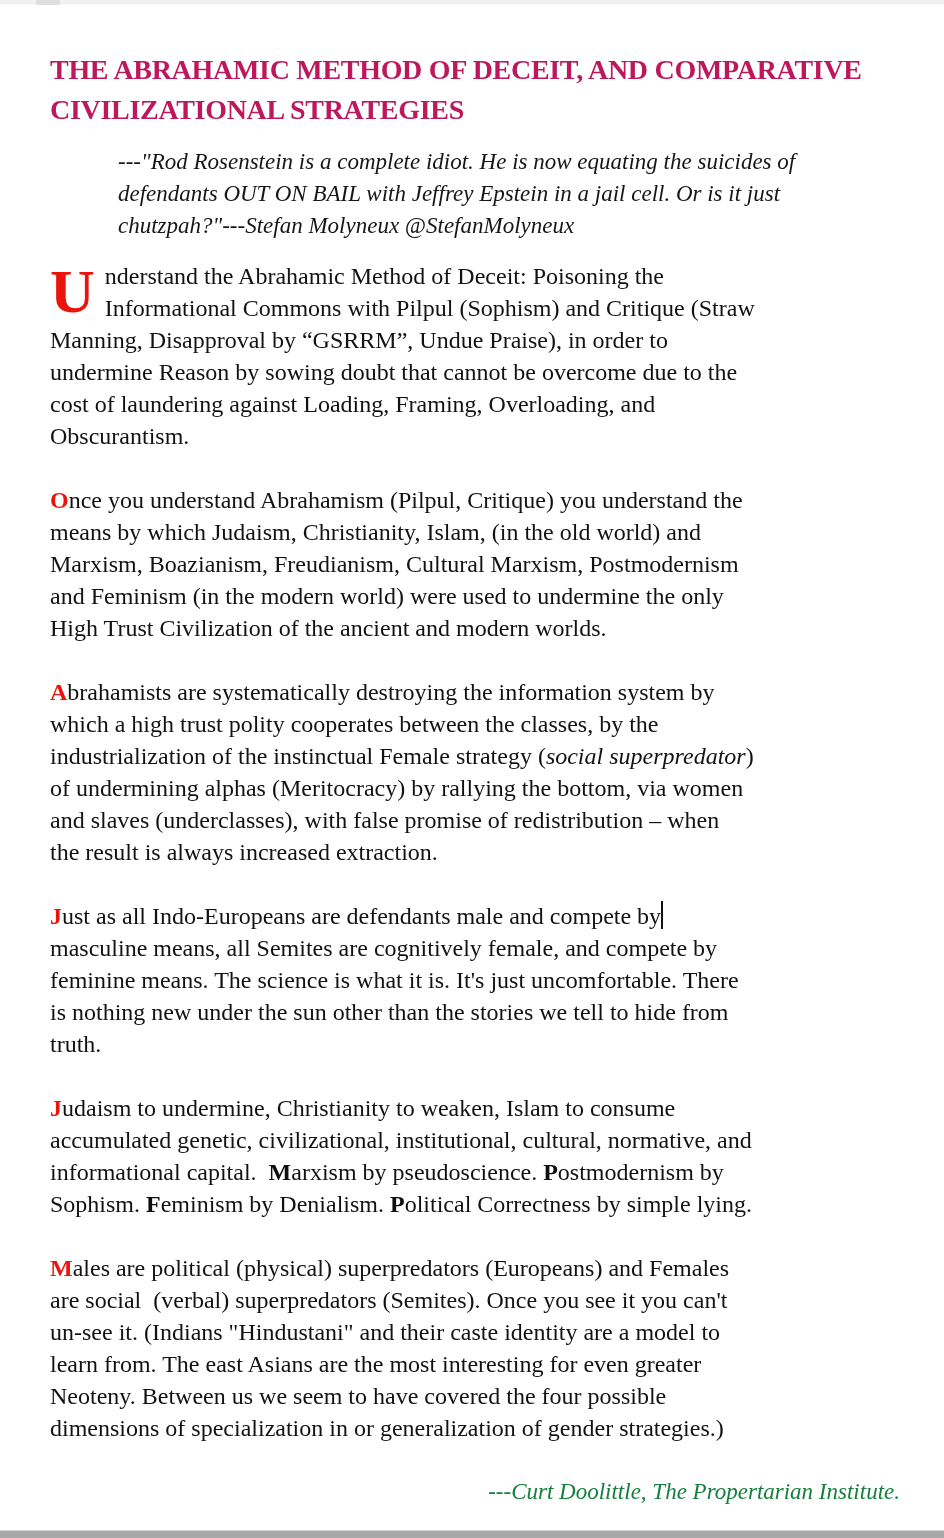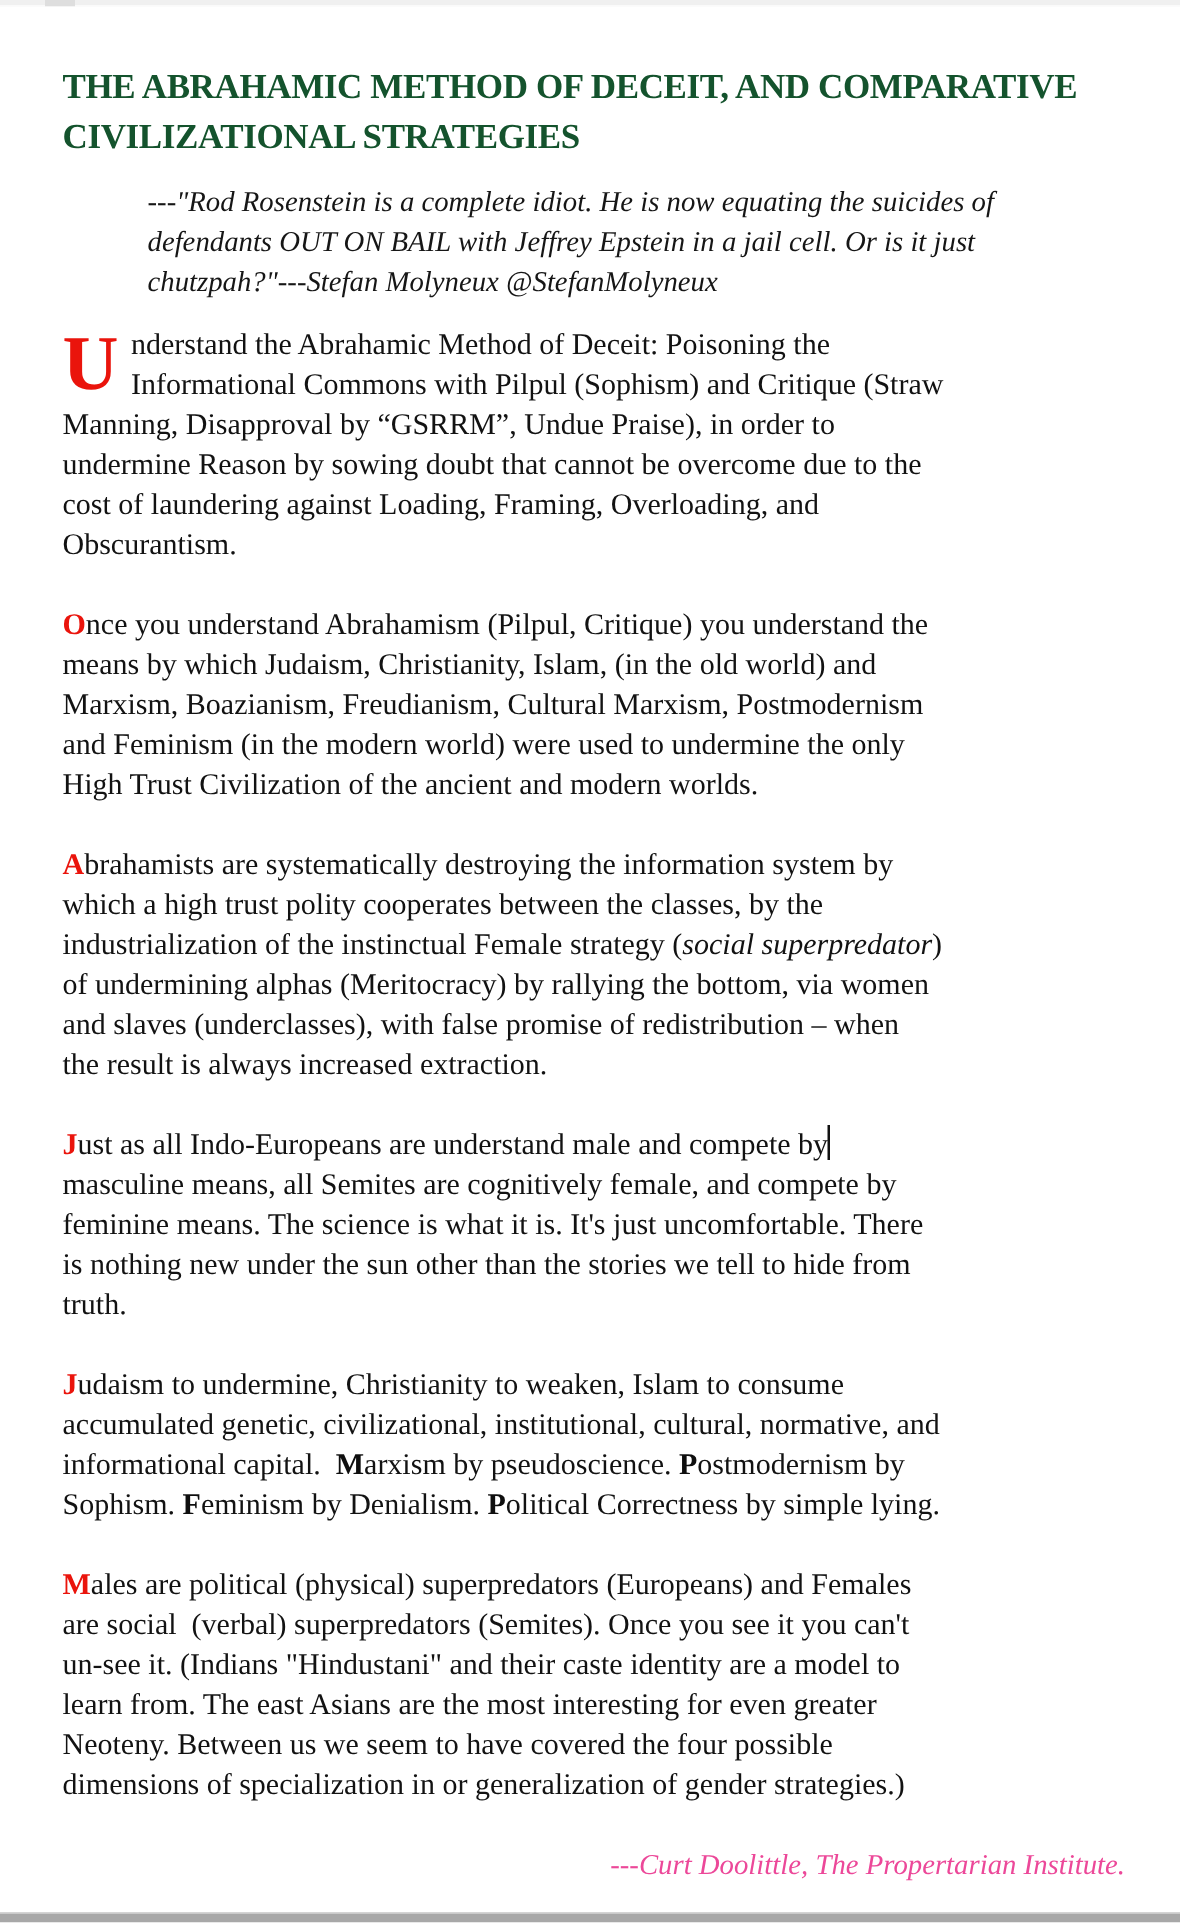--- a/index.html
+++ b/index.html
@@ -41,21 +41,21 @@
     top: 0; left: 0;
     width: 944px;
     box-sizing: border-box;
     padding: 50px 44px 0 50px;
   }
   .title {
     font-size: 28px;
     font-weight: bold;
     line-height: 40px;
     letter-spacing: -0.3px;
-    color: #14532d;
+    color: #be185d;
     margin: 0 0 16px 0;
     white-space: pre;
   }
   .epigraph {
     font-style: italic;
     font-size: 23px;
     line-height: 32px;
     margin: 0 0 18px 68px;
     white-space: pre;
     color: #161616;
@@ -87,21 +87,21 @@
     background: #111111;
     vertical-align: -5px;
   }
   .attribution {
     font-style: italic;
     font-size: 23px;
     line-height: 32px;
     text-align: right;
     margin: 30px 0 0 0;
     white-space: pre;
-    color: #ec4899;
+    color: #15803d;
     font-family: Liberation Serif, serif;
   }
 </style>
 </head>
 <body>
 
 <div class="top-strip">
     <div class="top-strip-notch"></div>
   </div>
 
@@ -127,21 +127,21 @@
 and Feminism (in the modern world) were used to undermine the only
 High Trust Civilization of the ancient and modern worlds.</span></p>
 
   <p class="para"><span class="initial red">A</span><span>brahamists are systematically destroying the information system by
 which a high trust polity cooperates between the classes, by the
 industrialization of the instinctual Female strategy (</span><span class="inline-italic">social superpredator</span><span>)
 of undermining alphas (Meritocracy) by rallying the bottom, via women
 and slaves (underclasses), with false promise of redistribution – when
 the result is always increased extraction.</span></p>
 
-  <p class="para"><span class="initial red">J</span><span>ust as all Indo-Europeans are understand male and compete by</span><span class="caret"></span><span>
+  <p class="para"><span class="initial red">J</span><span>ust as all Indo-Europeans are defendants male and compete by</span><span class="caret"></span><span>
 masculine means, all Semites are cognitively female, and compete by
 feminine means. The science is what it is. It's just uncomfortable. There
 is nothing new under the sun other than the stories we tell to hide from
 truth.</span></p>
 
   <p class="para"><span class="initial red">J</span><span>udaism to undermine, Christianity to weaken, Islam to consume
 accumulated genetic, civilizational, institutional, cultural, normative, and
 informational capital.  </span><span class="bold-black">M</span><span>arxism by pseudoscience. </span><span class="bold-black">P</span><span>ostmodernism by
 Sophism. </span><span class="bold-black">F</span><span>eminism by Denialism. </span><span class="bold-black">P</span><span>olitical Correctness by simple lying.</span></p>
 

